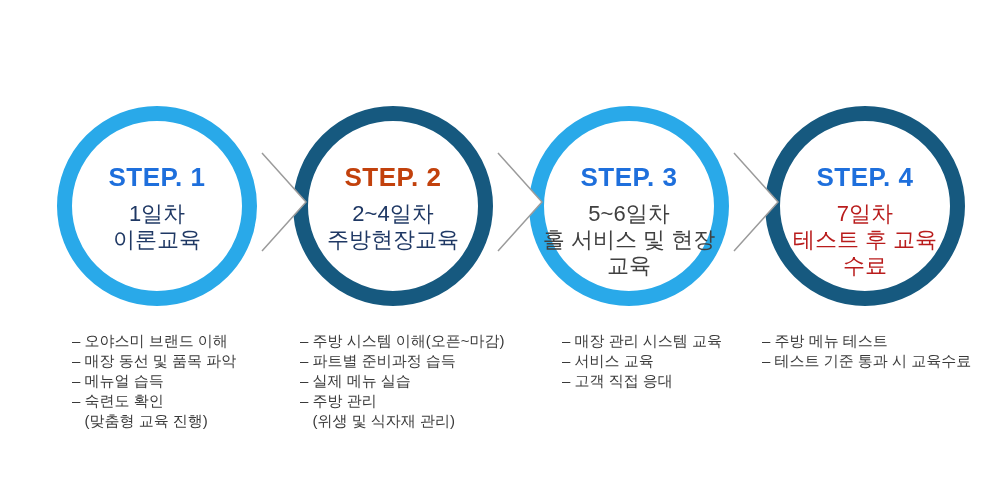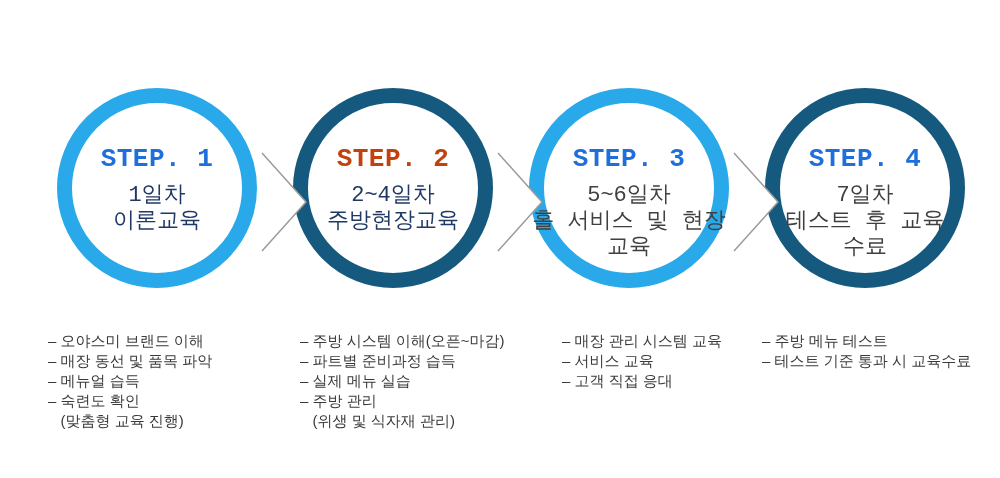--- a/index.html
+++ b/index.html
@@ -1,36 +1,36 @@
 <!DOCTYPE html>
 <html><head>
 <meta charset="utf-8">
 <style>
   html,body{margin:0;padding:0;background:#ffffff;}
   .canvas{
     position:relative;width:1000px;height:478px;background:#ffffff;
     font-family:"Liberation Sans",sans-serif;overflow:hidden;
   }
   .circle{
-    position:absolute;top:88px;width:200px;height:200px;
+    position:absolute;top:106px;width:200px;height:200px;
     border-radius:50%;border:15px solid #000;box-sizing:border-box;
-    background:#ffffff;z-index:1;font-family:Liberation Mono, monospace;
+    background:#ffffff;z-index:1;
   }
   .c1{left:57px}.c2{left:293px}.c3{left:529px}.c4{left:765px}
   .circle-content{
     position:absolute;left:50%;top:41px;transform:translateX(-50%);
     text-align:center;white-space:nowrap;
   }
   .step-title{
     font-size:26px;font-weight:bold;line-height:30px;letter-spacing:0.5px;
   }
   .step-subtitle{margin-top:9px;}
   .sub-line{font-size:22px;line-height:26px;white-space:nowrap;}
   .details{position:absolute;top:331px;z-index:0;}
-  .d1{left:48px}.d2{left:300px}.d3{left:562px}.d4{left:762px}
+  .d1{left:72px}.d2{left:300px}.d3{left:562px}.d4{left:762px}
   .list-line{font-size:15px;line-height:20px;white-space:pre;}
   .chevron{position:absolute;top:151px;z-index:2;width:50px;height:102px;}
   .ch1{left:259px}.ch2{left:495px}.ch3{left:731px}
 </style>
 </head>
 <body>
 
 <div class="canvas">
 
   <div class="circle c1" style="border-color: rgb(41, 169, 233);">
@@ -60,21 +60,21 @@
           <div class="sub-line">5~6일차</div>
           <div class="sub-line">홀 서비스 및 현장</div>
           <div class="sub-line">교육</div>
         </div>
     </div>
   </div>
 
   <div class="circle c4" style="border-color: rgb(22, 89, 127);">
     <div class="circle-content">
       <div class="step-title" style="color: rgb(30, 111, 220);">STEP. 4</div>
-      <div class="step-subtitle" style="color: #404040;">
+      <div class="step-subtitle" style="color: #b91c1c;">
           <div class="sub-line">7일차</div>
           <div class="sub-line">테스트 후 교육</div>
           <div class="sub-line">수료</div>
         </div>
     </div>
   </div>
 
   <div class="chevron ch1">
     <svg width="50" height="102" viewBox="0 0 50 102">
       <path d="M3 2 L47 51 L3 100" fill="#ffffff" stroke="#9B9B9B" stroke-width="1.5"></path>

